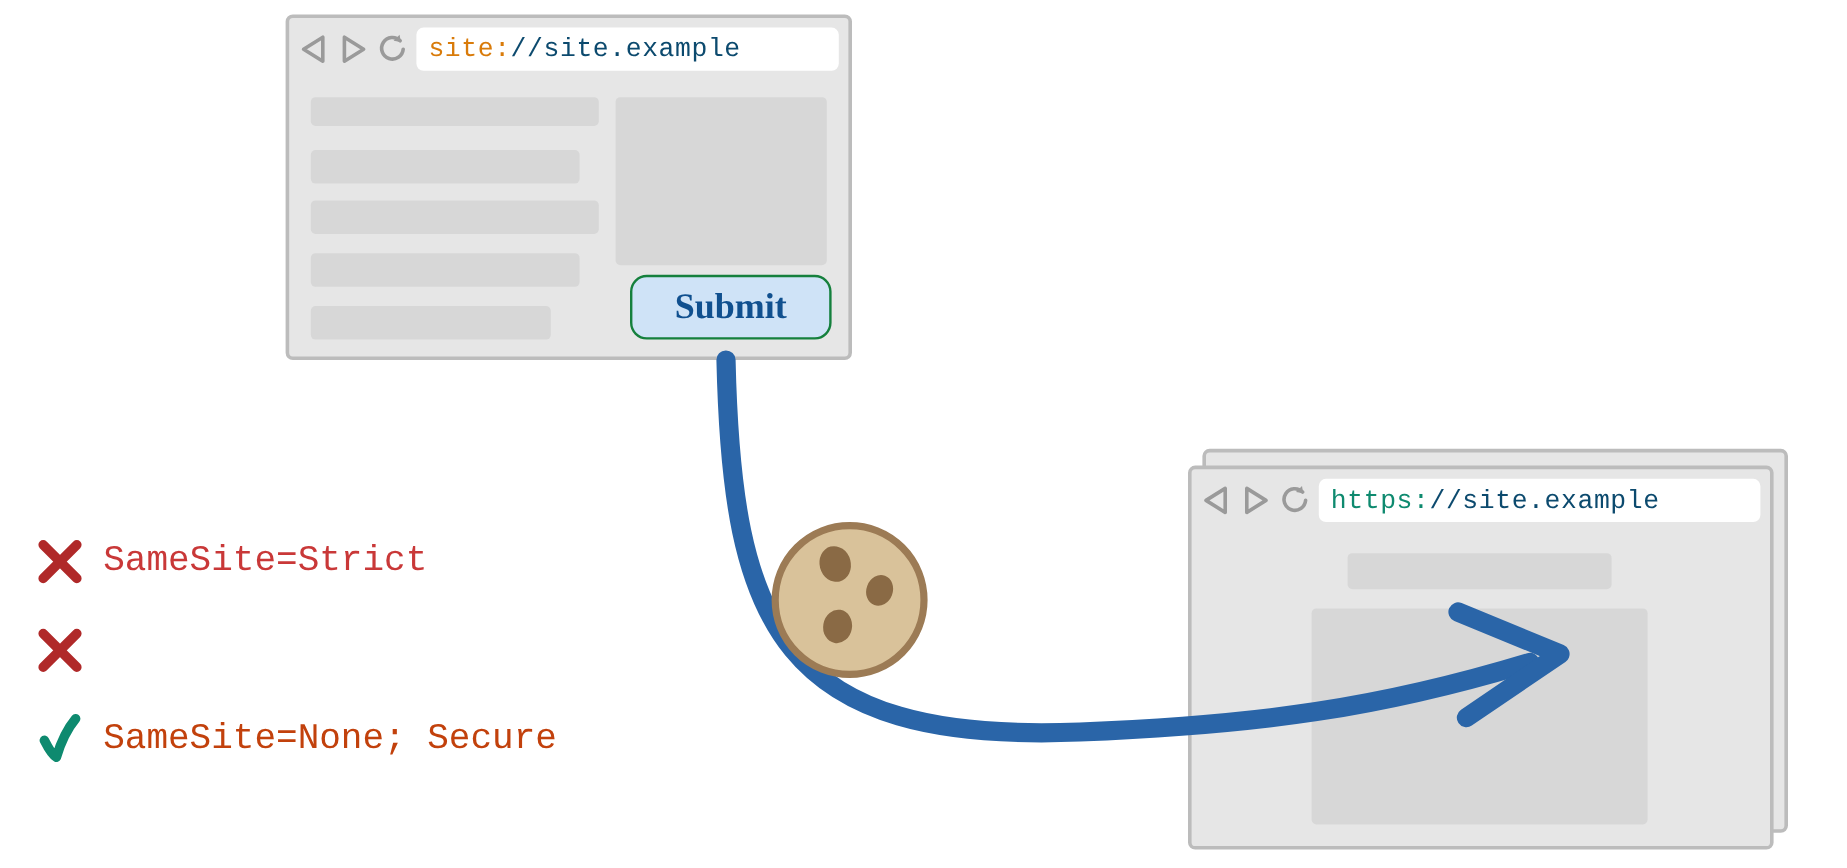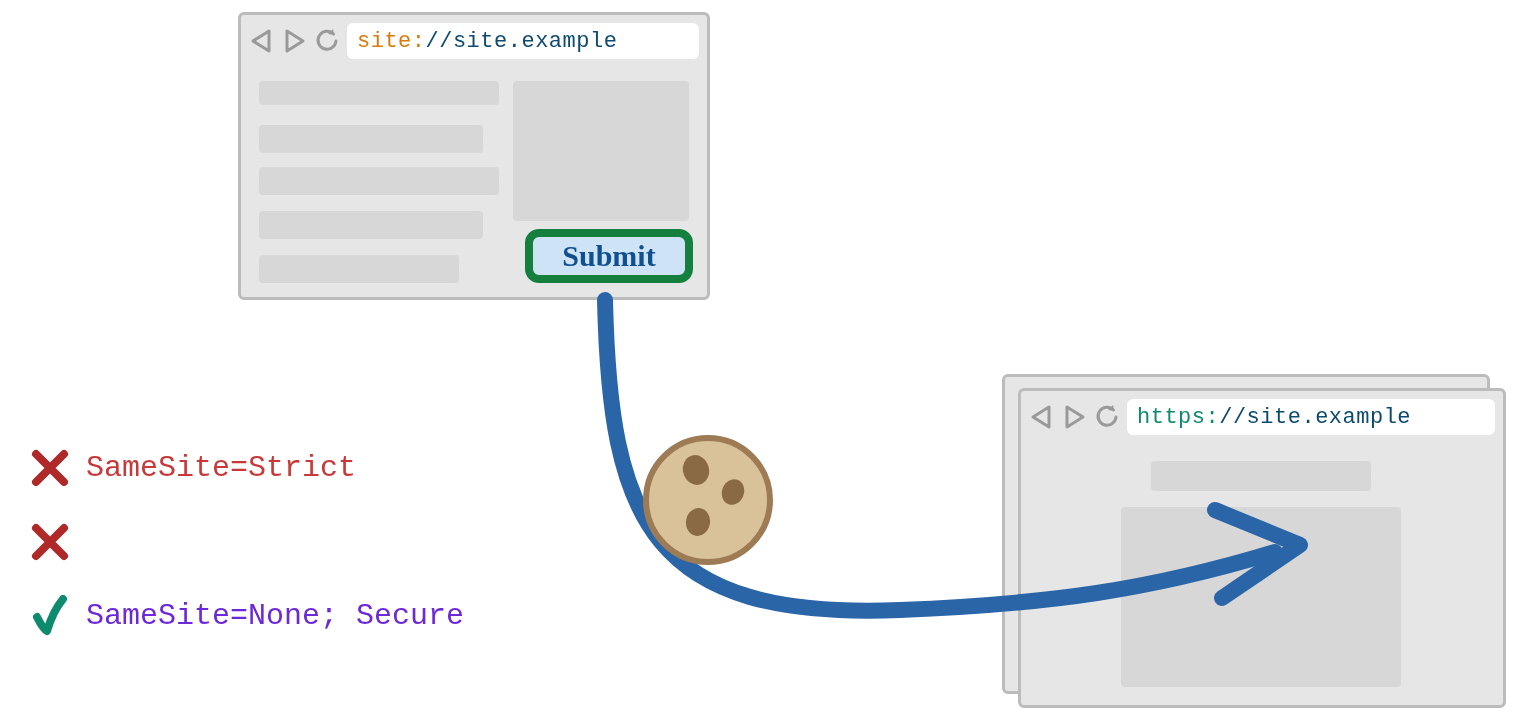--- a/index.html
+++ b/index.html
@@ -35,21 +35,20 @@
   }
   .browser-b {
     position: absolute;
     left: 990px;
     top: 388px;
     width: 488px;
     height: 320px;
     background: #e6e6e6;
     border: 3px solid #bcbcbc;
     border-radius: 6px;
-    margin-left: 28px;
   }
 
   .toolbar {
     height: 52px;
     display: flex;
     align-items: center;
     gap: 6px;
     padding: 0 8px;
   }
   .toolbar svg { display: block; }
@@ -95,21 +94,21 @@
     border-radius: 4px;
   }
 
   .submit-btn {
     position: absolute;
     right: 14px;
     bottom: 14px;
     width: 168px;
     height: 54px;
     background: #cfe3f7;
-    border: 8px solid #15803d;
+    border: 2px solid #15803d;
     border-radius: 14px;
     display: flex;
     align-items: center;
     justify-content: center;
     font-family: "Comic Sans MS", cursive;
     font-size: 30px;
     font-weight: 600;
     color: #10508f;
   }
 
@@ -145,21 +144,21 @@
   .legend-row {
     display: flex;
     align-items: center;
     gap: 16px;
     font-size: 30px;
     font-family: "Courier New", monospace;
     text-align: right;
   }
   .legend-row .mark { width: 40px; height: 40px; display:flex; align-items:center; justify-content:center;}
   .legend-row.red .txt { color: #c93838; }
-  .legend-row.green .txt { color: #6d28d9; }
+  .legend-row.green .txt { color: #c2410c; }
 
   
   .cookie {
     position: absolute;
     left: 638px;
     top: 430px;
     width: 140px;
     height: 140px;
   }
 

